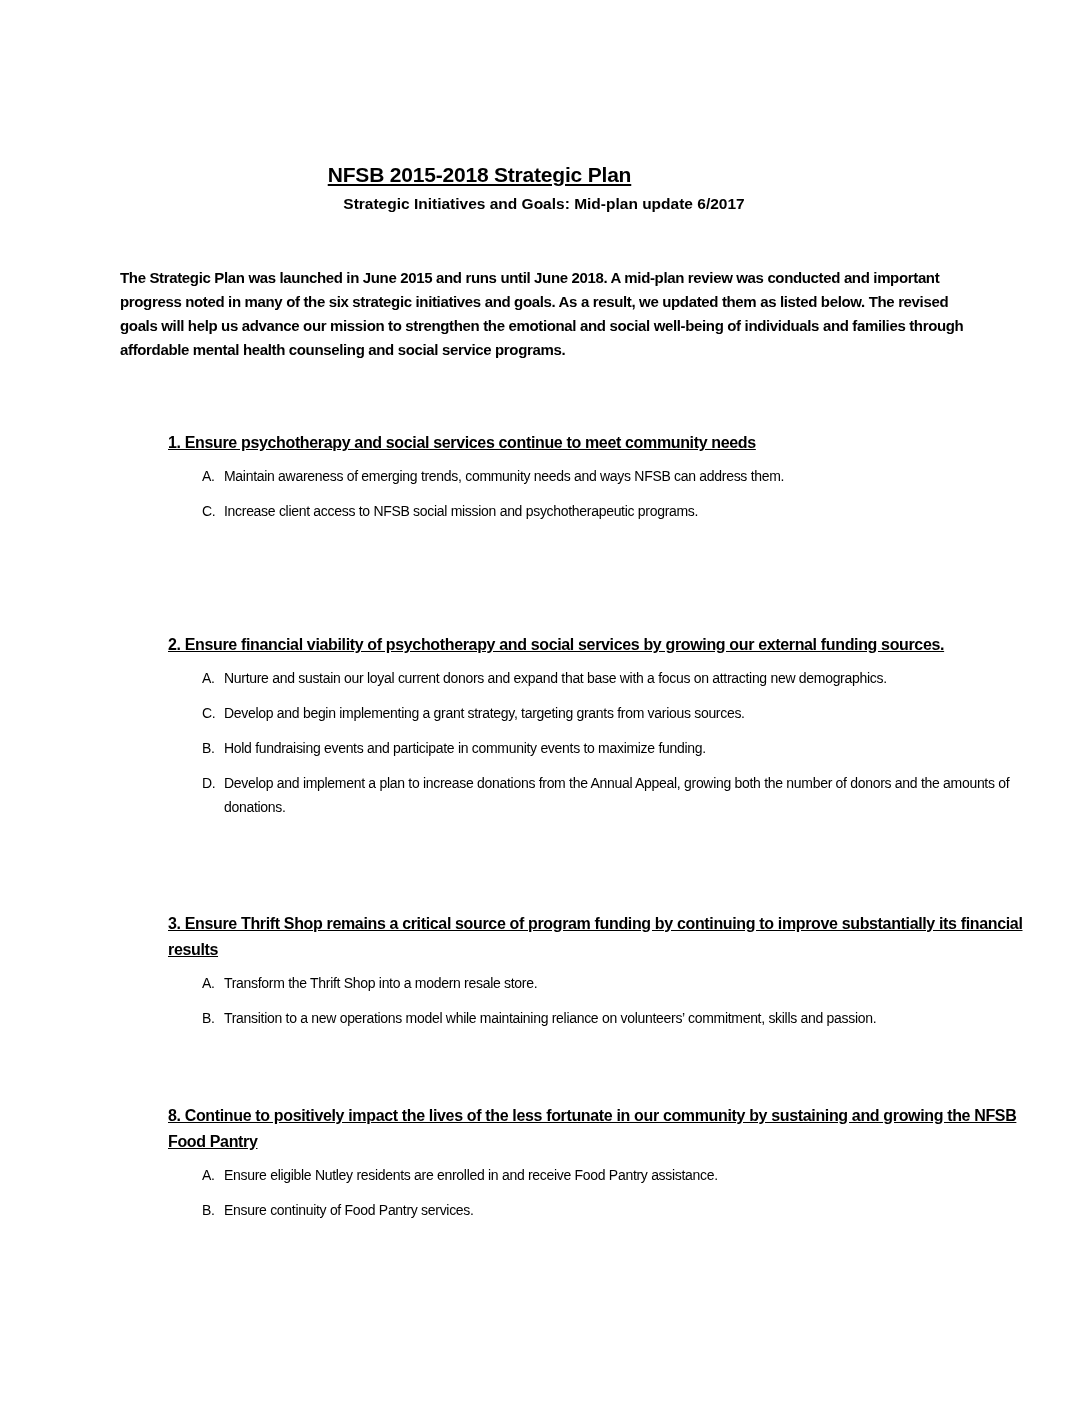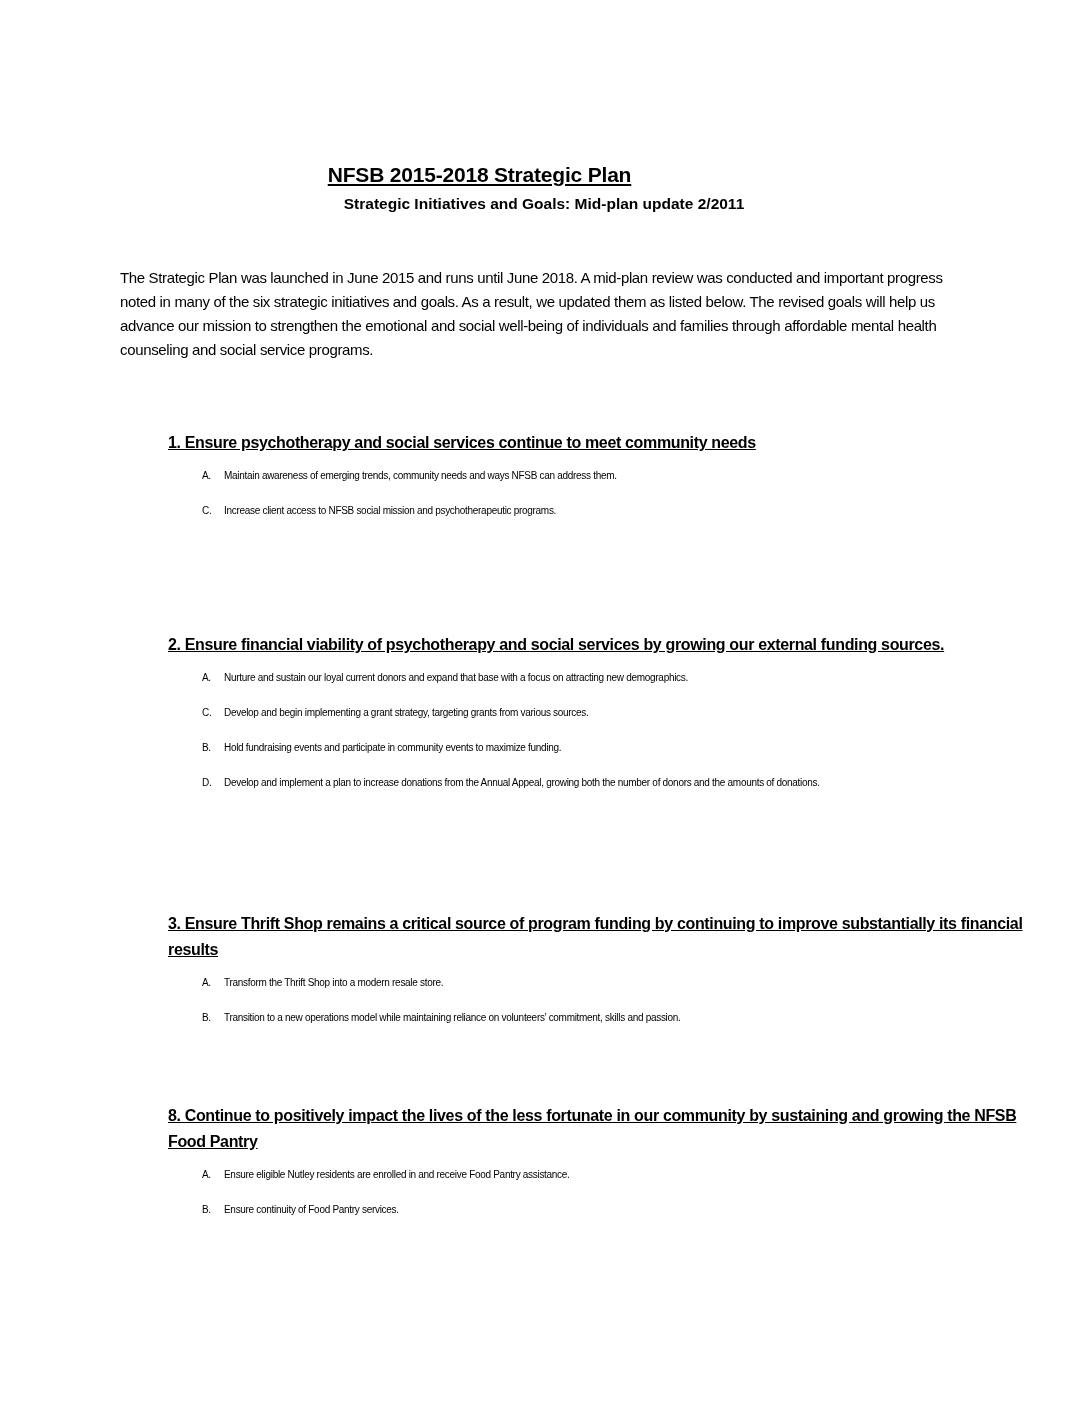--- a/index.html
+++ b/index.html
@@ -11,46 +11,46 @@
     .title {
       position: absolute; top: 163px; left: 0; width: 959px; text-align: center;
       font-weight: bold; font-size: 21px; text-decoration: underline; letter-spacing: -0.2px;
     }
     .subtitle {
       position: absolute; top: 195px; left: 0; width: 1088px; text-align: center;
       font-weight: bold; font-size: 15.5px;
     }
     .intro {
       position: absolute; top: 266px; left: 120px; width: 860px;
-      font-weight: normal; font-size: 15px; line-height: 24px; letter-spacing: -0.35px;
+      font-weight: bold; font-size: 15px; line-height: 24px; letter-spacing: -0.35px;
       margin: 0;
     }
     .section { position: absolute; left: 120px; width: 860px; margin-left: 48px; }
     .section h2 {
       margin: 0; font-weight: bold; font-size: 16px; line-height: 26px;
       text-decoration: underline; letter-spacing: -0.35px;
     }
     .items { list-style: none; margin: 8px 0 0 0; padding: 0; }
     .item {
-      position: relative; padding-left: 56px; font-size: 10px; line-height: 24px;
+      position: relative; padding-left: 56px; font-size: 14px; line-height: 24px;
       margin-bottom: 11px; letter-spacing: -0.3px; text-indent: -22px;
     }
     .item .letter { display: inline-block; width: 22px; text-indent: 0; }
     .item .txt { }
     #s1 { top: 430px; }
     #s2 { top: 632px; }
     #s3 { top: 911px; }
     #s4 { top: 1103px; }
   </style>
 </head>
 <body>
 
 <div class="page">
   <div class="title">NFSB 2015-2018 Strategic Plan</div>
-  <div class="subtitle">Strategic Initiatives and Goals:  Mid-plan update 2/2011</div>
+  <div class="subtitle">Strategic Initiatives and Goals:  Mid-plan update 6/2017</div>
   <p class="intro">The Strategic Plan was launched in June 2015 and runs until June 2018.  A mid-plan review was conducted and important progress noted in many of the six strategic initiatives and goals.  As a result, we updated them as listed below.  The revised goals will help us advance our mission to strengthen the emotional and social well-being of individuals and families through affordable mental health counseling and social service programs.</p>
 
   <div class="section" id="s1">
     <h2>1.  Ensure psychotherapy and social services continue to meet community needs</h2>
     <ul class="items">
       <li class="item"><span class="letter">A.</span><span class="txt">Maintain awareness of emerging trends, community needs and ways NFSB can address them.</span></li>
       <li class="item"><span class="letter">C.</span><span class="txt">Increase client access to NFSB social mission and psychotherapeutic programs.</span></li>
     </ul>
   </div>
 

